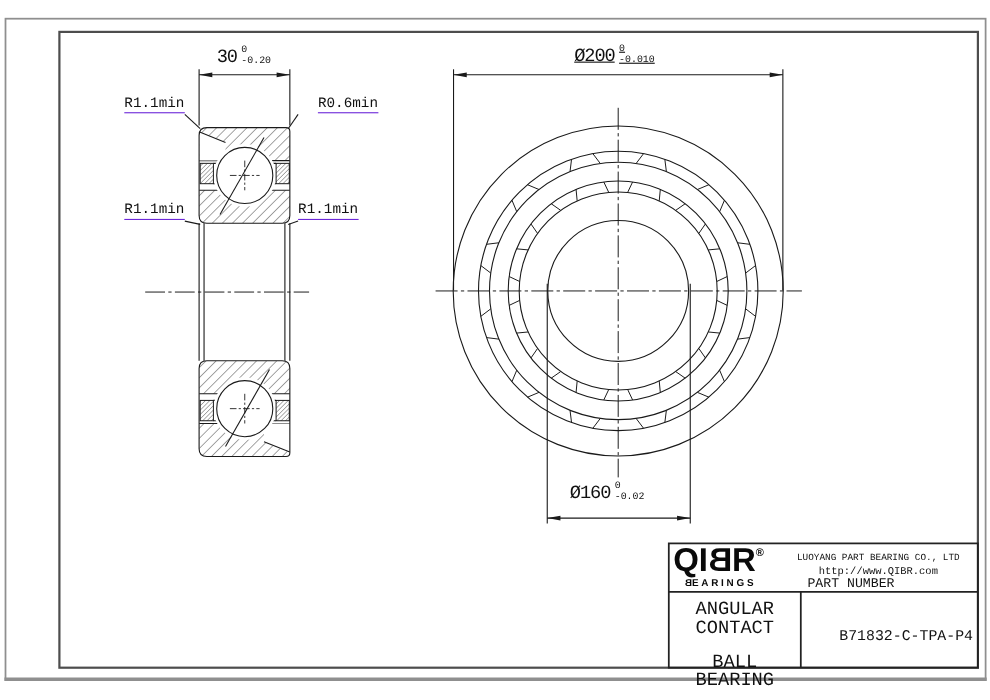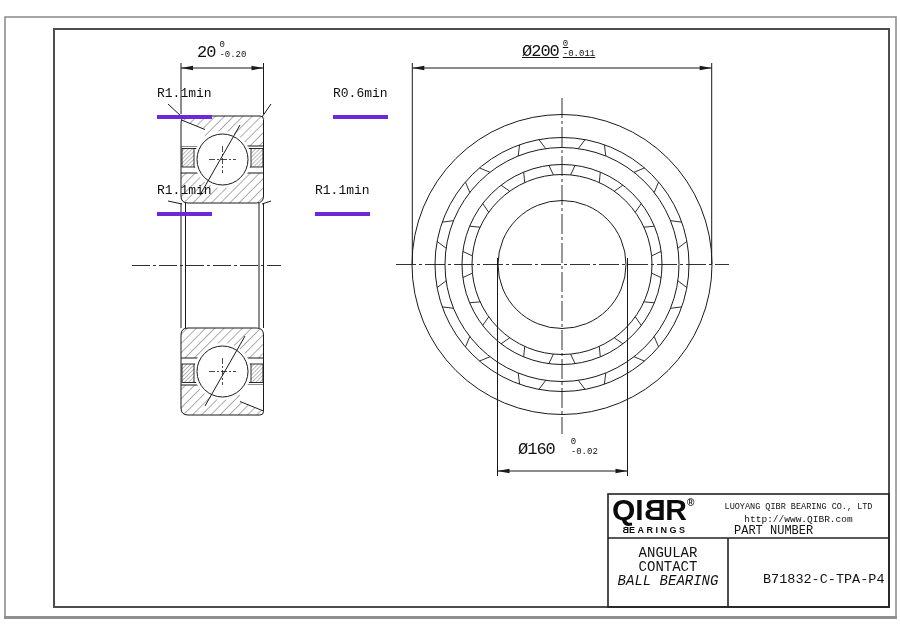--- a/index.html
+++ b/index.html
@@ -3,33 +3,33 @@
 <meta charset="utf-8">
 <style>
   html,body{margin:0;padding:0;background:#fff;}
   .sheet{position:relative;width:900px;height:636px;background:#ffffff;overflow:hidden;
          font-family:"Liberation Mono","DejaVu Sans Mono",monospace;color:#111;}
   svg{position:absolute;left:0;top:0;}
   .txt{position:absolute;white-space:nowrap;}
   .dim{display:flex;align-items:flex-start;font-size:17px;line-height:1;}
   .dim .main{letter-spacing:-1px;}
   .tol{display:flex;flex-direction:column;font-size:9px;line-height:1.15;margin-left:4px;margin-top:-4px;}
-  .rlabel{font-size:13px;line-height:1.1;border-bottom:4px solid #6d28d9;padding-bottom:14px;margin-left:44px;}
+  .rlabel{font-size:13px;line-height:1.1;border-bottom:1px solid #6d28d9;padding-bottom:1px;}
   
   .tb-logo{position:absolute;left:612px;top:495px;width:96px;
            font-family:"Liberation Sans","DejaVu Sans",sans-serif;font-weight:bold;color:#0a0a0a;}
   .tb-logo .word{font-size:30px;letter-spacing:0px;line-height:1;}
   .tb-logo .reg{font-size:10px;vertical-align:14px;}
   .tb-logo .sub{display:block;font-size:9px;letter-spacing:2.5px;margin-top:0px;margin-left:8px;}
   .fb{display:inline-block;transform:scaleX(-1);}
   .tb-company{position:absolute;left:706px;top:502px;width:185px;text-align:center;}
   .tb-company .co{font-size:8.5px;line-height:1.2;}
   .tb-company .url{font-size:9.5px;margin-top:2px;}
-  .cell-type{position:absolute;left:609px;top:546px;width:118px;text-align:center;font-size:14px;line-height:1;}
-  .cell-type .l2{font-style:italic;}
+  .cell-type{position:absolute;left:609px;top:546px;width:118px;text-align:center;font-size:17px;line-height:1;}
+  .cell-type .l2{margin-top:14px;}
   .pn-label{position:absolute;left:734px;top:524px;font-size:12px;}
   .pn-value{position:absolute;left:751px;top:572px;font-size:13.5px;margin-left:12px;}
 </style>
 </head>
 <body>
 
 <div class="sheet">
 
 <svg width="900" height="636" viewBox="0 0 900 636">
   <defs>
@@ -194,55 +194,55 @@
       <line x1="497.5" y1="258" x2="497.5" y2="476"></line>
       <line x1="627.5" y1="258" x2="627.5" y2="476"></line>
       <line x1="497.5" y1="471" x2="627.5" y2="471"></line>
       <polygon points="497.5,471 509.5,468.8 509.5,473.2" fill="#1a1a1a" stroke="none"></polygon>
       <polygon points="627.5,471 615.5,468.8 615.5,473.2" fill="#1a1a1a" stroke="none"></polygon>
     </g>
   </g>
 </svg>
 
 <div class="txt dim" style="left:197px;top:44px;">
-  <span class="main">20</span>
+  <span class="main">30</span>
   <span class="tol">
     <span>0</span>
     <span>-0.20</span>
   </span>
 </div>
 
 <div class="txt dim" style="left:522px;top:43px;text-decoration:underline;">
   <span class="main">Ø200</span>
   <span class="tol">
     <span>0</span>
-    <span>-0.011</span>
+    <span>-0.010</span>
   </span>
 </div>
 
-<div class="txt dim" style="left:518px;top:441px;gap:12px;">
+<div class="txt dim" style="left:518px;top:441px;">
   <span class="main">Ø160</span>
   <span class="tol">
     <span>0</span>
     <span>-0.02</span>
   </span>
 </div>
 
 <div class="txt rlabel" style="left:113px;top:87px;">R1.1min</div>
 <div class="txt rlabel" style="left:289px;top:87px;">R0.6min</div>
 <div class="txt rlabel" style="left:113px;top:184px;">R1.1min</div>
 <div class="txt rlabel" style="left:271px;top:184px;">R1.1min</div>
 
 <div class="tb-logo">
   <span class="word">QI<span class="fb">B</span>R</span><span class="reg">®</span>
   <span class="sub"><span class="fb">B</span>EARINGS</span>
 </div>
 
 <div class="tb-company">
-  <div class="co">LUOYANG QIBR BEARING CO., LTD</div>
+  <div class="co">LUOYANG PART BEARING CO., LTD</div>
   <div class="url">http://www.QIBR.com</div>
 </div>
 
 <div class="cell-type">
   <div>ANGULAR CONTACT</div>
   <div class="l2">BALL BEARING</div>
 </div>
 
 <div class="txt pn-label">PART NUMBER</div>
 <div class="txt pn-value">B71832-C-TPA-P4</div>

